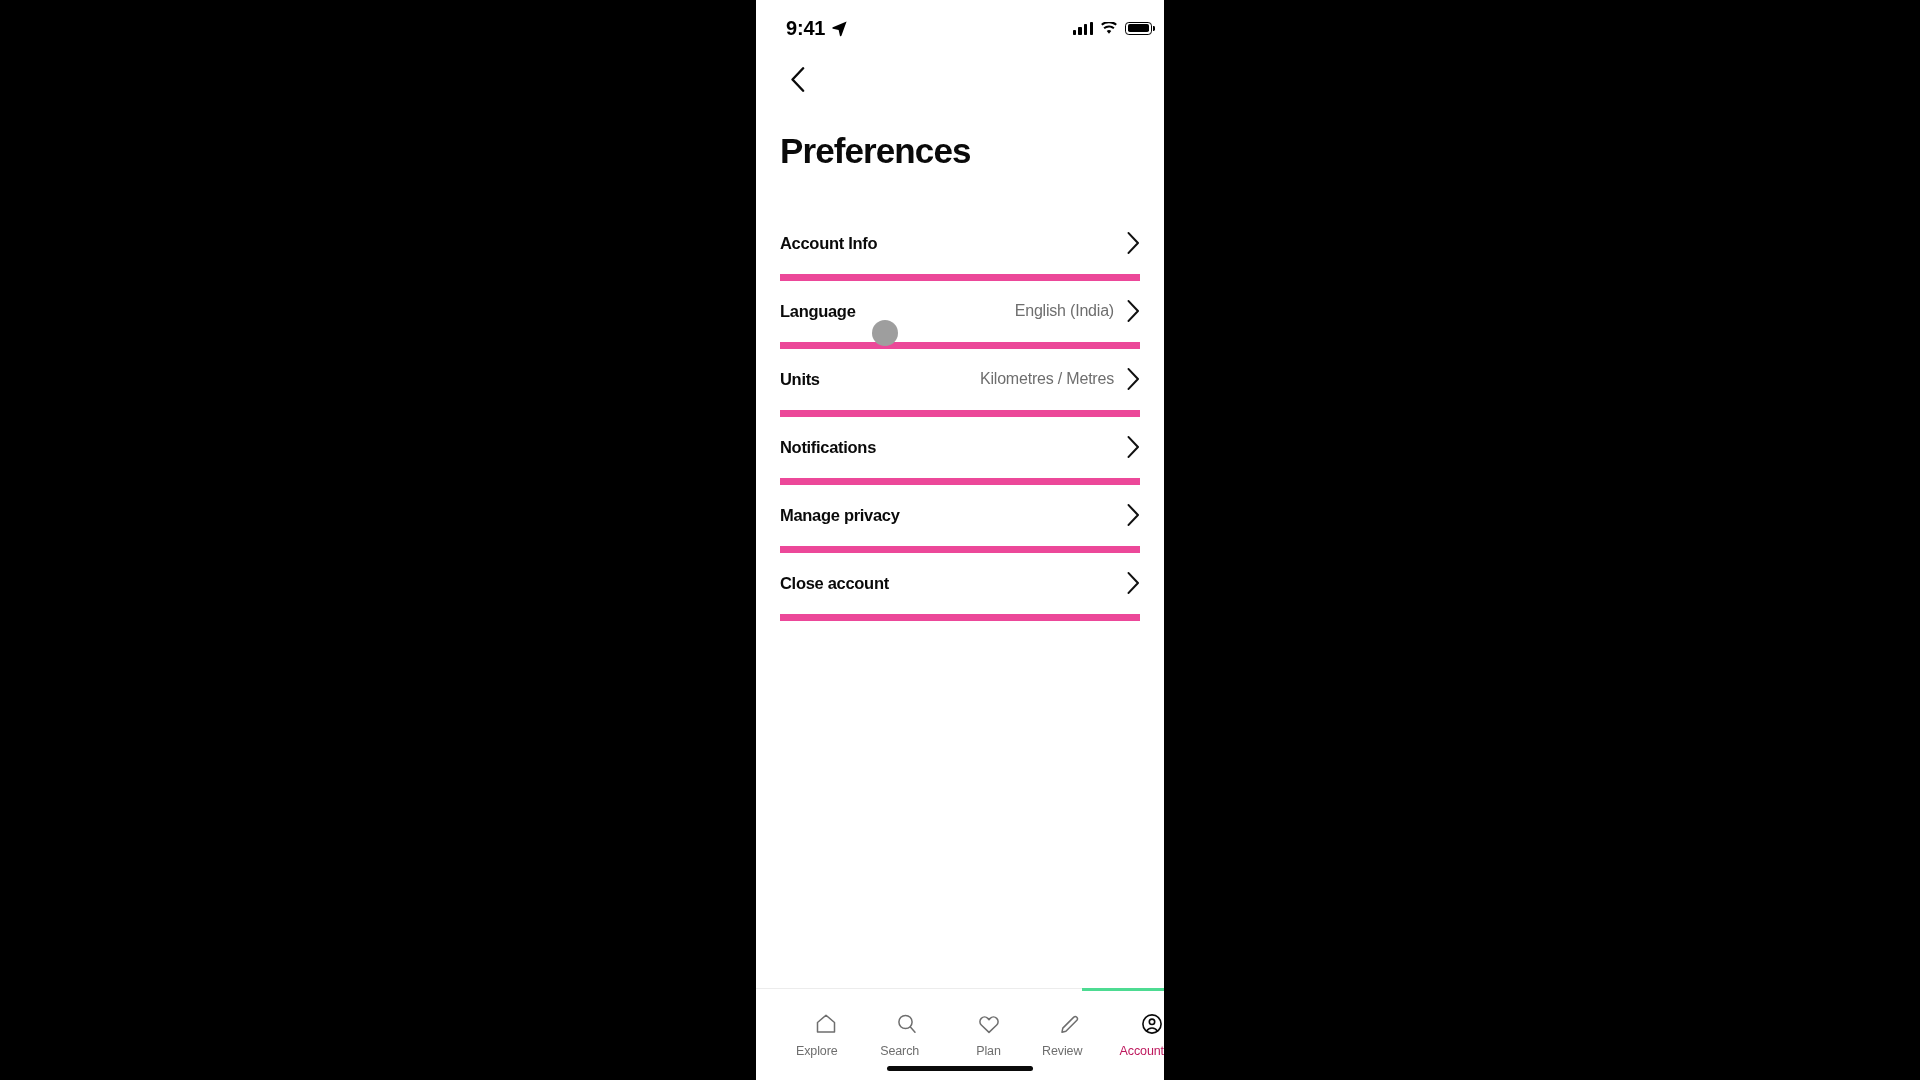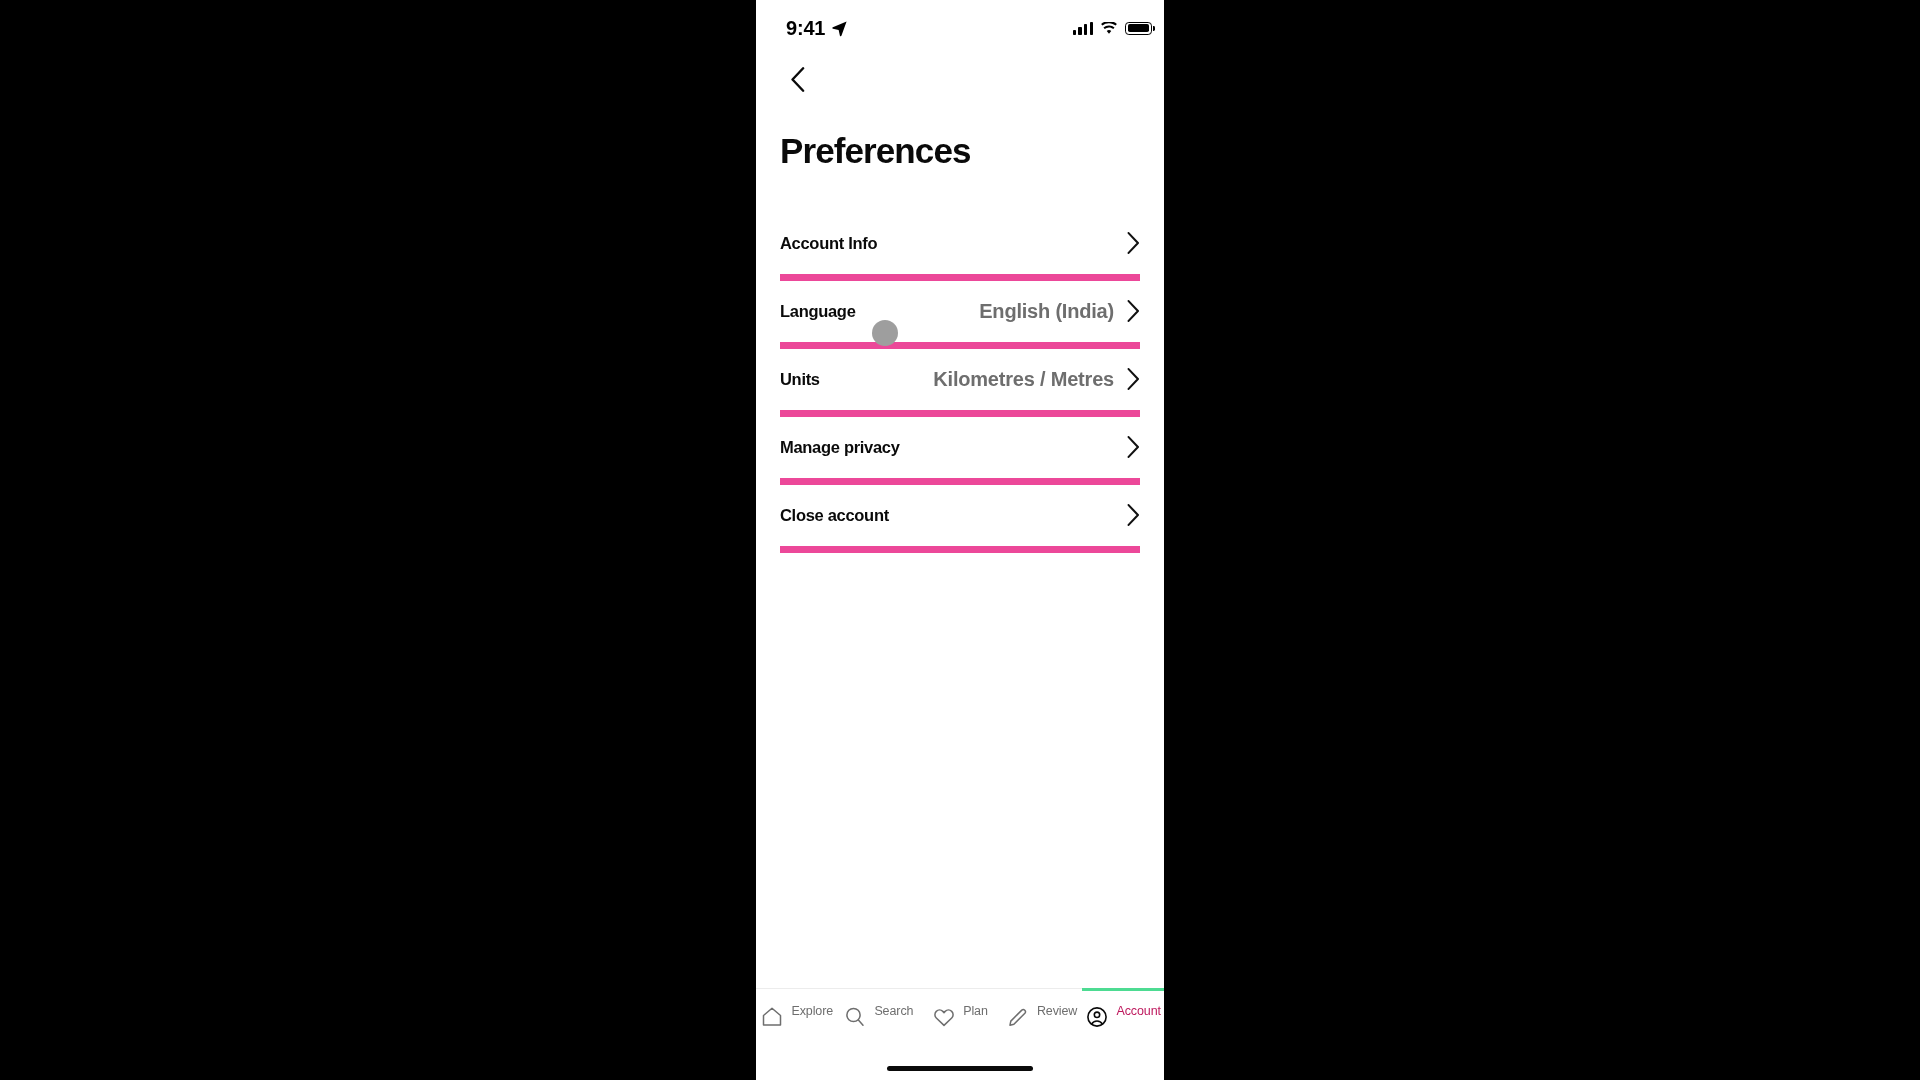--- a/index.html
+++ b/index.html
@@ -65,21 +65,21 @@
     height:68px;
     display:flex; align-items:center; justify-content:space-between;
     border-bottom:7px solid #ec4899;
     cursor:pointer;
   }
   .row-label {
     font-size:16.5px; font-weight:bold; color:#0a0a0a; letter-spacing:-0.3px;
   }
   .row-right { display:flex; align-items:center; gap:12px; }
   .row-value {
-    font-size:20px; color:#6e6e6e; letter-spacing:-0.2px; font-weight:bold;
+    font-size:16px; color:#6e6e6e; letter-spacing:-0.2px; font-weight:normal;
   }
   .chev { display:block; flex:none; }
 
   
   .touch-dot {
     position:absolute;
     left:116px; top:320px;
     width:26px; height:26px; border-radius:50%;
     background:#9e9e9e;
     z-index:30;
@@ -88,21 +88,21 @@
   
   .tabbar {
     position:absolute; left:0; right:0; bottom:0;
     height:92px;
     background:#fff;
     border-top:1px solid #ececec;
     display:flex; align-items:flex-start;
   }
   .tab {
     flex:1; position:relative;
-    display:flex; flex-direction:row; align-items:flex-start; justify-content:center;
+    display:flex; flex-direction:column; align-items:flex-end; justify-content:center;
     gap:7px; padding-top:15px; cursor:pointer;
     height:76px;
   }
   .tab .tab-ico { height:26px; display:flex; align-items:center; justify-content:center; }
   .tab-label {
     font-size:12.5px; color:#6e6e6e; letter-spacing:-0.1px;
   }
   .tab.active .tab-label { color:#be185d; font-weight:normal; }
   .tab .active-bar {
     position:absolute; top:-1px; left:0; right:0; height:3px;
@@ -176,20 +176,28 @@
       <div class="row">
         <span class="row-label">Units</span>
         <span class="row-right">
           <span class="row-value">Kilometres / Metres</span>
           <svg class="chev" width="14" height="22" viewBox="0 0 12 20">
             <path d="M2 1l8.5 9L2 19" fill="none" stroke="#111" stroke-width="1.9" stroke-linecap="round" stroke-linejoin="round"></path>
           </svg>
         </span>
       </div>
       <div class="row">
+        <span class="row-label">Notifications</span>
+        <span class="row-right">
+          <svg class="chev" width="14" height="22" viewBox="0 0 12 20">
+            <path d="M2 1l8.5 9L2 19" fill="none" stroke="#111" stroke-width="1.9" stroke-linecap="round" stroke-linejoin="round"></path>
+          </svg>
+        </span>
+      </div>
+      <div class="row">
         <span class="row-label">Manage privacy</span>
         <span class="row-right">
           <svg class="chev" width="14" height="22" viewBox="0 0 12 20">
             <path d="M2 1l8.5 9L2 19" fill="none" stroke="#111" stroke-width="1.9" stroke-linecap="round" stroke-linejoin="round"></path>
           </svg>
         </span>
       </div>
       <div class="row">
         <span class="row-label">Close account</span>
         <span class="row-right">

